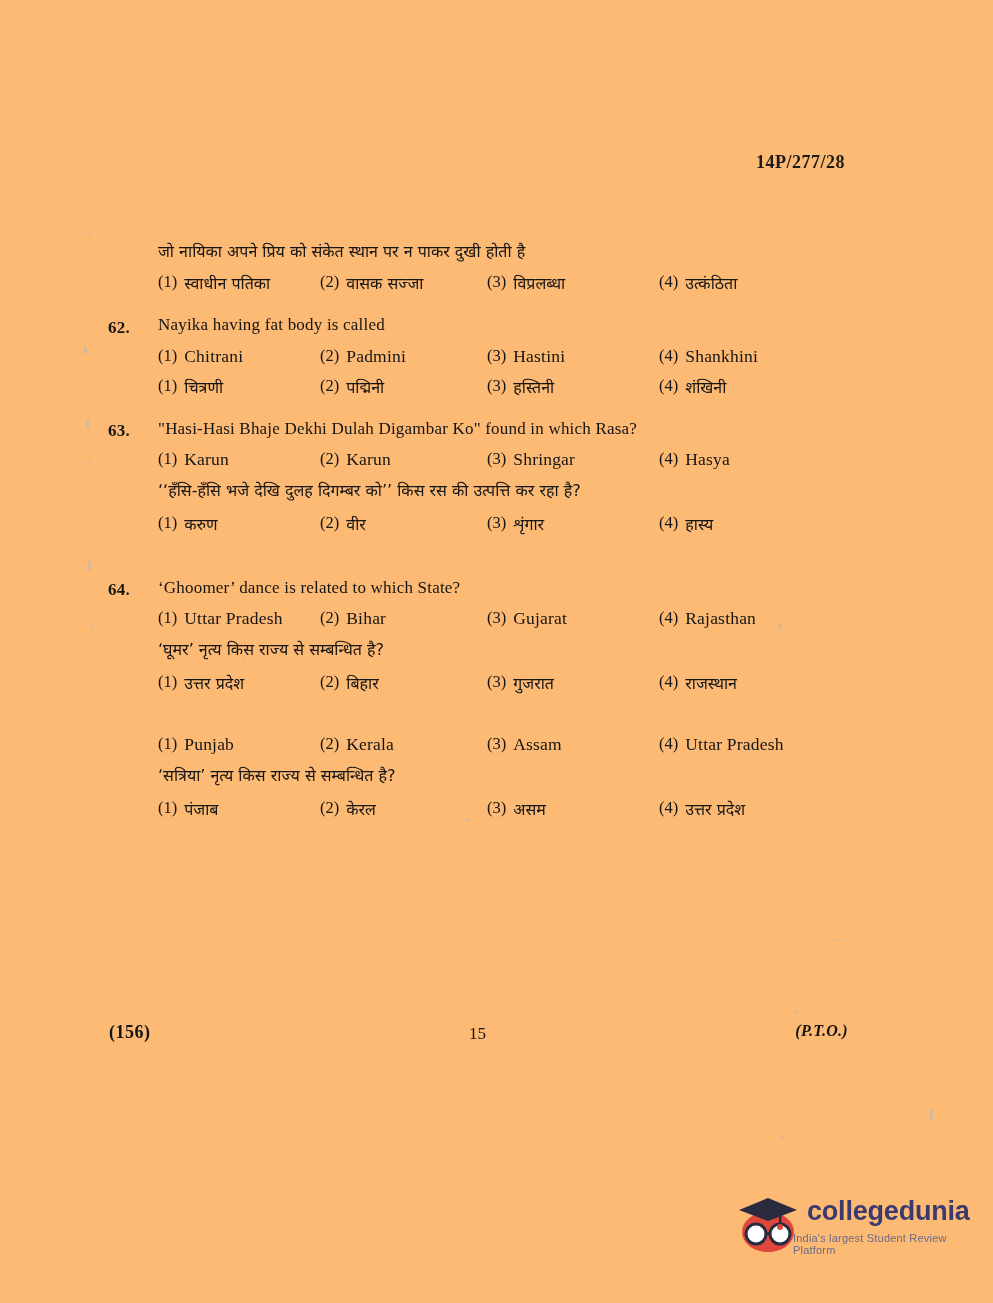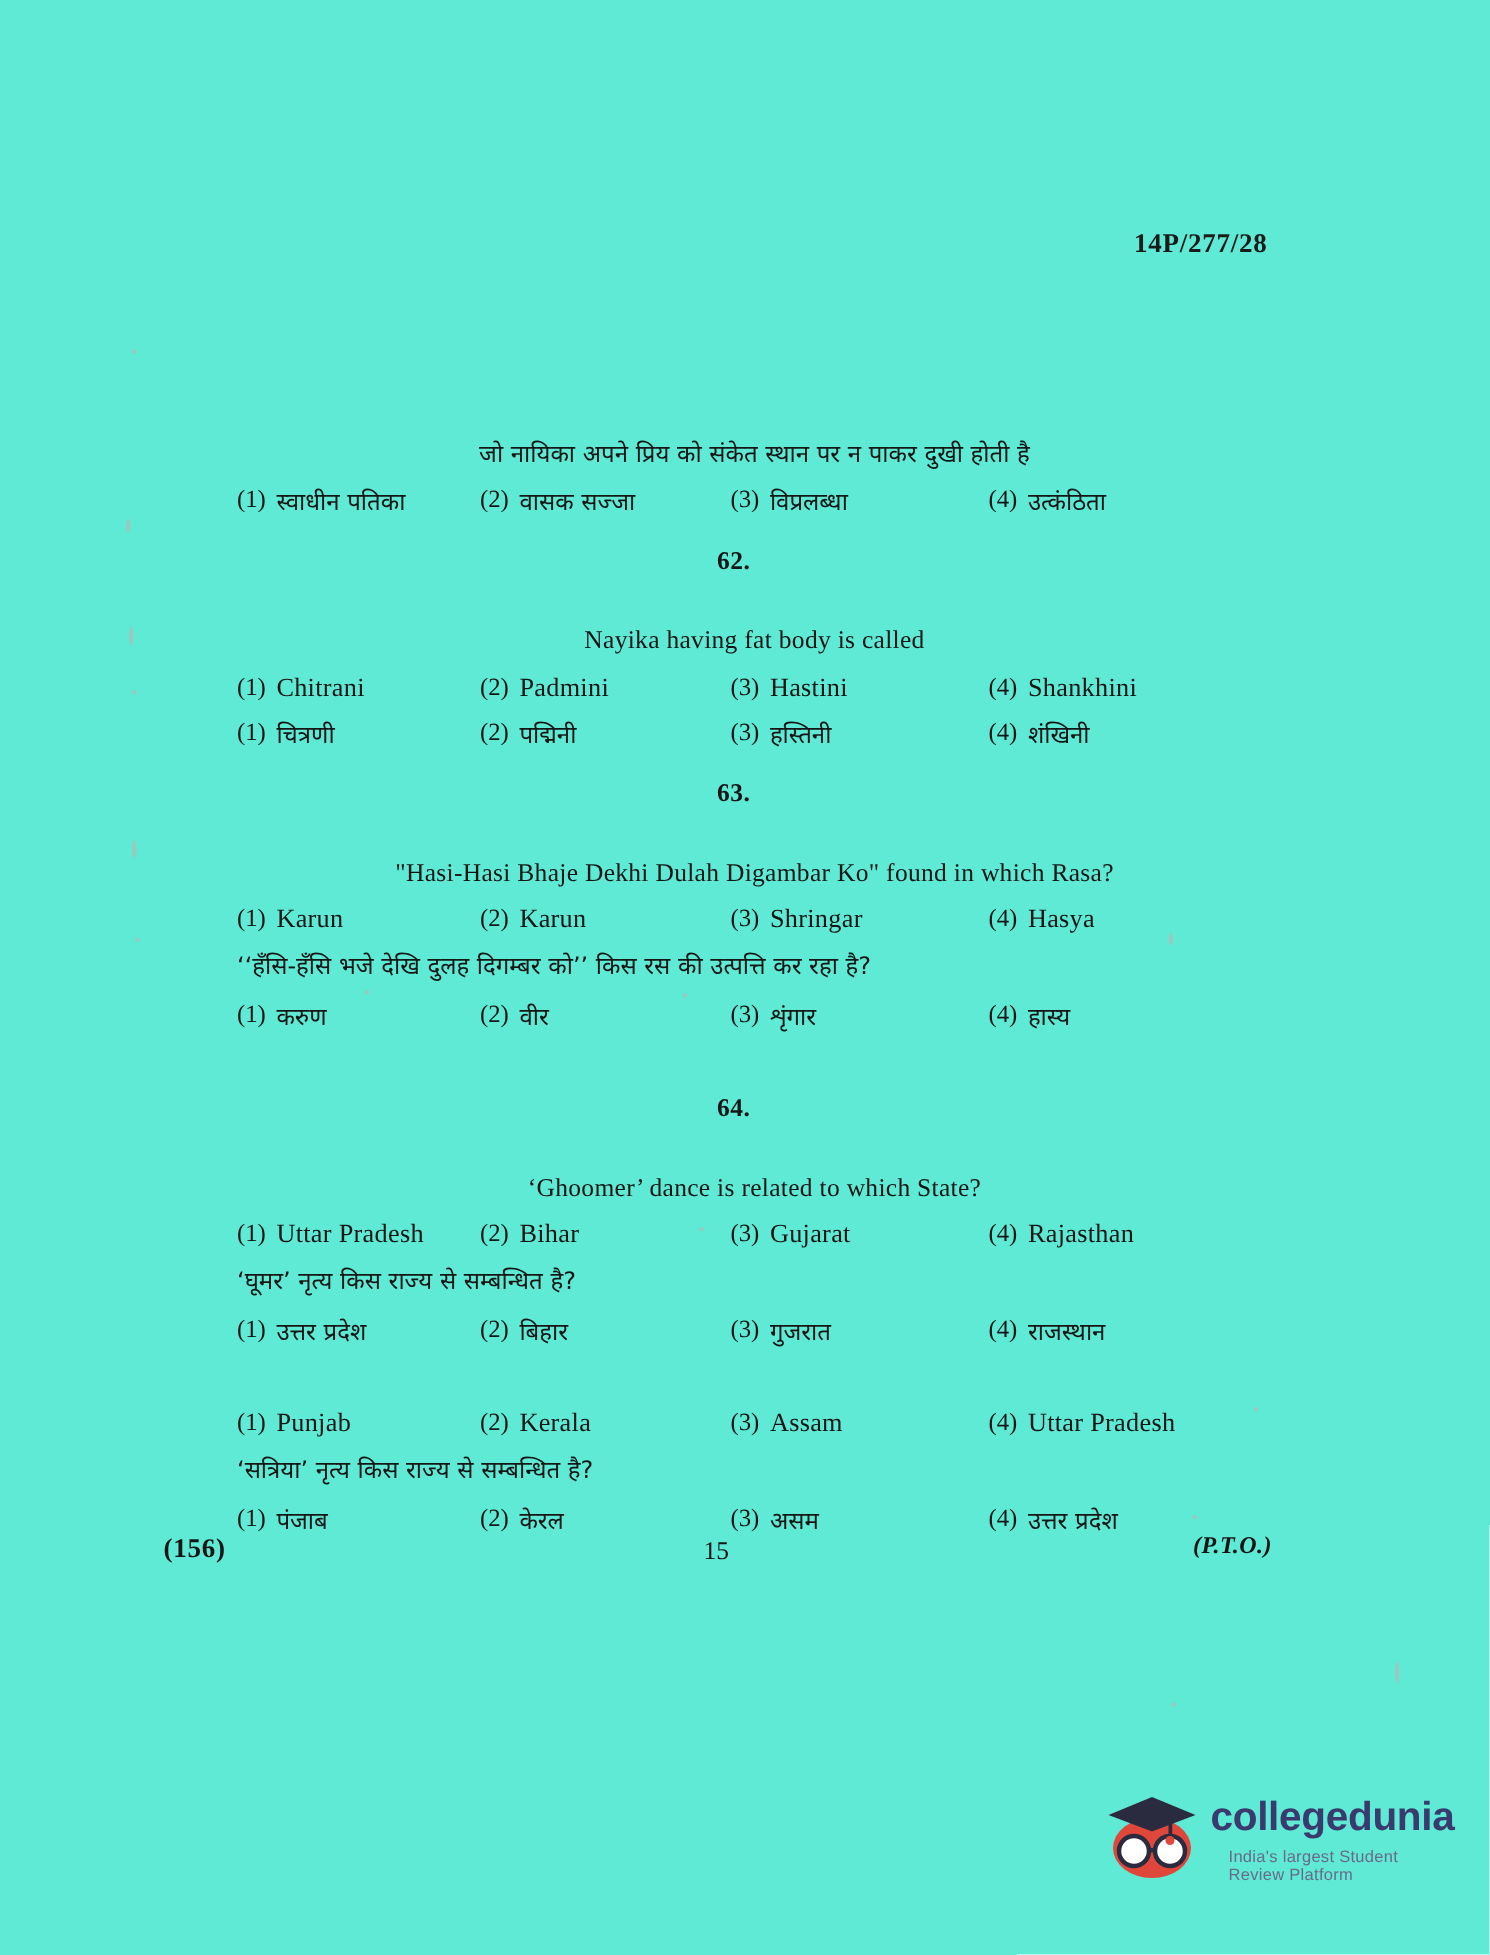--- a/index.html
+++ b/index.html
@@ -11,21 +11,21 @@
     width: 993px;
     height: 1303px;
     position: relative;
     font-family: "Liberation Serif", serif;
     color: #111;
     overflow: hidden;
   }
   .page {
     position: absolute;
     inset: 0;
-    background: #5eead4;
+    background: #fdba74;
   }
 
   
   .paper-code {
     position: absolute;
     top: 152px;
     right: 148px;
     font-family: "Liberation Serif", serif;
     font-size: 18px;
     letter-spacing: 0.5px;
@@ -38,23 +38,22 @@
     left: 108px;
     top: 240px;
     width: 790px;
   }
 
   .q-block {
     margin-bottom: 18px;
   }
   .q-line {
     display: flex;
-    align-items: center;
+    align-items: flex-end;
     margin-bottom: 8px;
-    flex-direction: column;
   }
   .q-num {
     width: 50px;
     flex: 0 0 50px;
     font-weight: 700;
     font-size: 17px;
     letter-spacing: 0.3px;
     color: #161616;
     padding-top: 1px;
   }
@@ -168,21 +167,21 @@
     left: 72px;
     top: 8px;
     font-family: "Liberation Sans", sans-serif;
     font-size: 27px;
     font-weight: 700;
     color: #3a3a6e;
     letter-spacing: -0.2px;
   }
   .logo-sub {
     position: absolute;
-    left: 84px;
+    left: 58px;
     top: 44px;
     font-family: "Liberation Sans", sans-serif;
     font-size: 11px;
     color: #6a6a8a;
     letter-spacing: 0.2px;
   }
 
   
   .speck {
     position: absolute;

